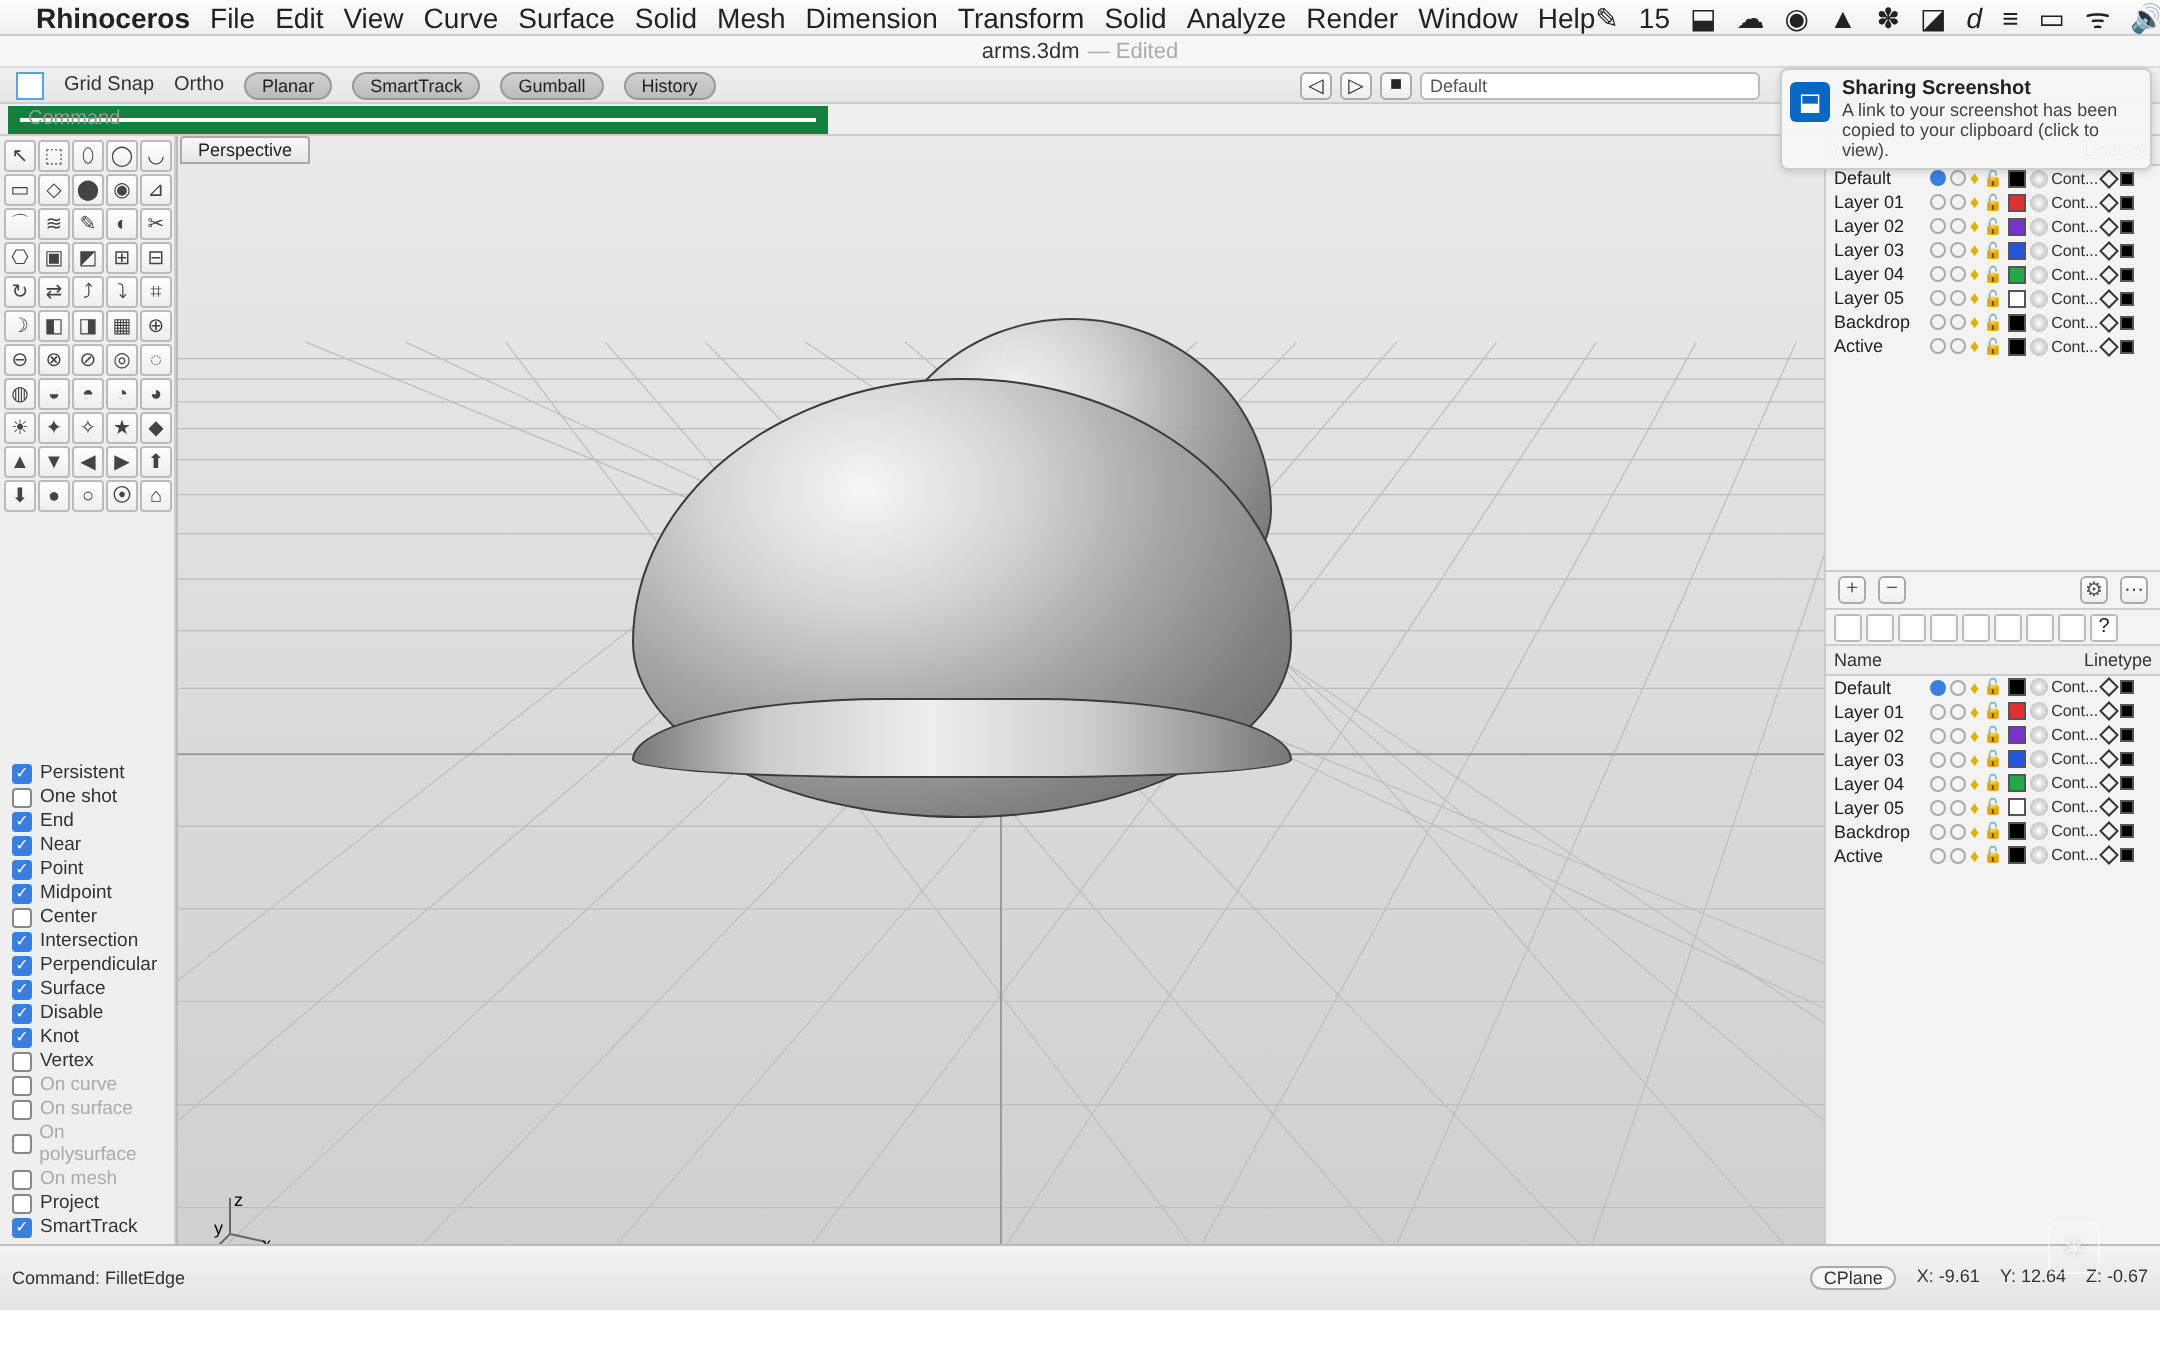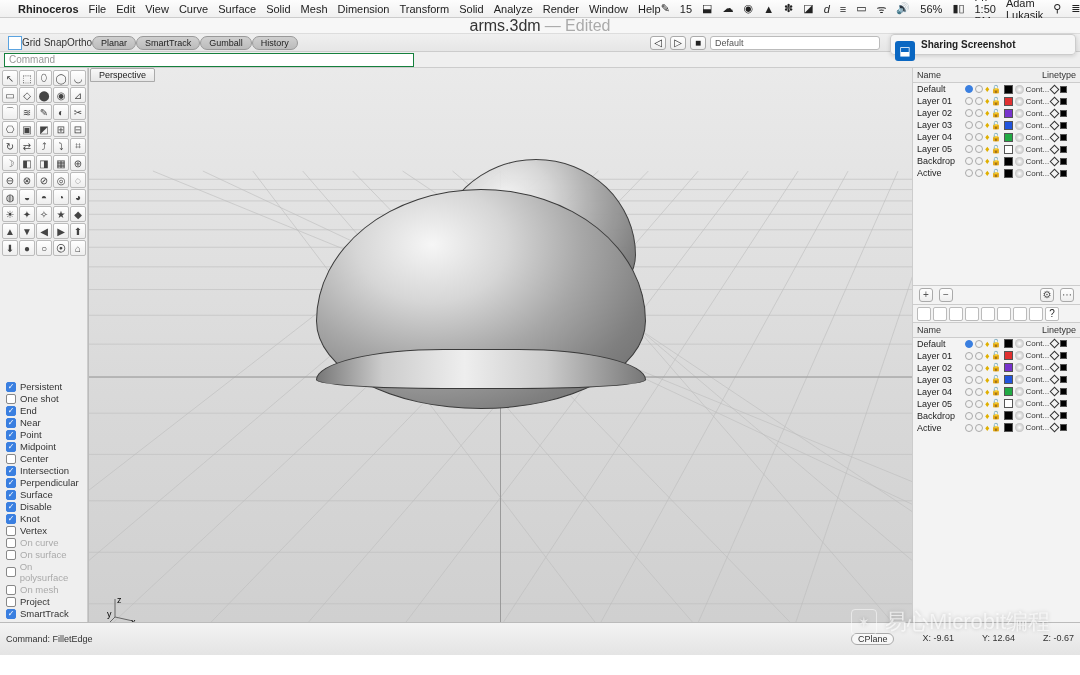--- a/index.html
+++ b/index.html
@@ -1,37 +1,37 @@
 <!DOCTYPE html>
 <html><head>
 <meta charset="utf-8">
 <style>
 * { margin:0; padding:0; box-sizing:border-box; font-family: -apple-system, "Lucida Grande", Arial, sans-serif; }
 body { width:1080px; height:675px; overflow:hidden; background:#e8e8e8; font-size:10px; color:#222; position:relative; }
 
 .menubar { height:18px; background:linear-gradient(#fdfdfd,#f0f0f0); display:flex; align-items:center; padding:0 8px; border-bottom:1px solid #ccc; justify-content:space-between; }
 .menubar .left, .menubar .right { display:flex; align-items:center; gap:10px; }
-.menubar .left span, .menubar .right span { font-size:11px; color:#222; }
+.menubar .left span, .menubar .right span { font-size:14px; color:#222; }
 .menubar .app { font-weight:bold; }
 .apple { font-size:13px; }
 
-.titlebar { height:16px; display:flex; align-items:center; justify-content:center; font-size:16px; color:#555; background:#f7f7f7; border-bottom:1px solid #ddd; position:relative; }
+.titlebar { height:16px; display:flex; align-items:center; justify-content:center; font-size:11px; color:#555; background:#f7f7f7; border-bottom:1px solid #ddd; position:relative; }
 .titlebar .doc { color:#333; }
 .titlebar .edited { color:#aaa; margin-left:4px; }
 
-.toolbar1 { height:18px; background:linear-gradient(#f0f0f0,#e6e6e6); display:flex; align-items:center; padding:0 8px; border-bottom:1px solid #ccc; position:relative; }
+.toolbar1 { height:18px; background:linear-gradient(#f0f0f0,#e6e6e6); display:flex; align-items:center; padding:0 8px; gap:10px; border-bottom:1px solid #ccc; position:relative; }
 .toolbar1 .sq { width:14px; height:14px; border:1px solid #5aa3e0; background:#fff; }
 .toolbar1 .lbl { font-size:10px; color:#333; }
 .toolbar1 .pill { background:linear-gradient(#d0d0d0,#bbb); border:1px solid #999; border-radius:7px; padding:1px 8px; font-size:9px; color:#222; }
 .toolbar1 .rightcluster { position:absolute; right:200px; display:flex; gap:4px; align-items:center; }
 .toolbar1 .rightcluster .btn { width:16px; height:14px; border:1px solid #aaa; border-radius:3px; background:linear-gradient(#fff,#eee); display:flex; align-items:center; justify-content:center; }
 .toolbar1 .def { width:170px; height:14px; border:1px solid #bbb; border-radius:3px; background:#fff; font-size:9px; padding:0 4px; display:flex; align-items:center; color:#555; }
 
 .cmdrow { height:16px; background:#efefef; border-bottom:1px solid #ccc; display:flex; align-items:center; }
-.cmdfield { width:410px; height:14px; margin-left:4px; border:1px solid #15803d; background:#fff; font-size:10px; color:#999; padding:0 4px; display:flex; align-items:center; }
+.cmdfield { width:410px; height:14px; margin-left:4px; border:6px solid #15803d; background:#fff; font-size:10px; color:#999; padding:0 4px; display:flex; align-items:center; }
 
 .viewtabs { height:16px; display:flex; align-items:center; background:#efefef; border-bottom:1px solid #ccc; padding-left:90px; gap:2px; }
 .viewtabs .vicon { width:14px; height:12px; border:1px solid #aaa; background:#fff; }
 .viewtabs .vtab { padding:1px 10px; font-size:10px; color:#333; border:1px solid transparent; }
 .viewtabs .vtab.active { color:#1a63c8; border:1px solid #1a63c8; background:#eaf2fc; border-radius:2px; }
 
 .smalltab { position:absolute; left:90px; top:68px; background:linear-gradient(#f8f8f8,#e6e6e6); border:1px solid #aaa; border-radius:2px 2px 0 0; padding:1px 8px; font-size:9px; z-index:30; }
 
 .main { position:absolute; left:0; top:68px; right:0; bottom:30px; display:flex; }
 
@@ -68,21 +68,21 @@
 .lt { font-size:8px; color:#333; }
 .diam { width:7px; height:7px; transform:rotate(45deg); border:1px solid #333; }
 .layerrow .sw.black{background:#000;} .sw.red{background:#e03030;} .sw.purple{background:#7733cc;} .sw.blue{background:#2255dd;} .sw.green{background:#22aa44;} .sw.white{background:#fff;}
 .panelgap { flex:1; background:#f3f3f3; }
 .panelbtns { height:20px; border-top:1px solid #ccc; border-bottom:1px solid #ccc; display:flex; align-items:center; gap:6px; padding:0 6px; }
 .panelbtns .pb { width:14px; height:14px; border:1px solid #aaa; border-radius:3px; background:linear-gradient(#fff,#eee); display:flex; align-items:center; justify-content:center; font-size:10px; color:#555; }
 .paneltabs { height:18px; display:flex; gap:2px; padding:2px 4px; border-bottom:1px solid #ccc; }
 .paneltabs .pt { width:14px; height:14px; border:1px solid #bbb; background:#fff; border-radius:2px; }
 
 .statusbar { position:absolute; left:0; right:0; bottom:20px; height:14px; background:linear-gradient(#f3f3f3,#e4e4e4); border-top:1px solid #bbb; display:flex; align-items:center; font-size:9px; color:#333; padding:16px 6px; justify-content:space-between; }
-.statusbar .coords { display:flex; gap:28px; }
+.statusbar .coords { display:flex; gap:10px; }
 .statusbar .coords .cp { border:1px solid #aaa; border-radius:6px; padding:0 6px; background:#f7f7f7; }
 
 .watermark { position:absolute; right:30px; bottom:38px; color:rgba(255,255,255,.65); font-size:22px; font-weight:300; display:flex; align-items:center; gap:8px; z-index:50; text-shadow:0 0 4px rgba(0,0,0,.2); }
 .watermark .wicon { width:26px; height:26px; border:1px solid rgba(255,255,255,.5); border-radius:4px; display:flex; align-items:center; justify-content:center; font-size:14px; }
 
 .notif { position:absolute; right:4px; top:34px; width:186px; background:rgba(246,246,246,.97); border:1px solid #ccc; border-radius:4px; padding:4px 6px 4px 30px; font-size:9px; color:#444; box-shadow:0 1px 4px rgba(0,0,0,.15); z-index:60; }
 .notif .ntitle { font-weight:bold; font-size:10px; color:#222; }
 .notif .nicon { position:absolute; left:4px; top:6px; width:20px; height:20px; background:#0a67c2; border-radius:3px; color:#fff; display:flex; align-items:center; justify-content:center; font-size:12px; }
 
 .footer { position:absolute; left:0; right:0; bottom:0; height:20px; background:#fff; }
@@ -151,20 +151,21 @@
     <div class="btn">■</div>
     <div class="def">
         <span>Default</span>
       </div>
   </div>
 </div>
 
 <div class="notif">
   <div class="nicon">⬓</div>
   <div class="ntitle">Sharing Screenshot</div>
+  <div>A link to your screenshot has been copied to your clipboard (click to view).</div>
 </div>
 
 <div class="cmdrow">
   <div class="cmdfield">
       <span>Command</span>
     </div>
 </div>
 
 <div class="viewtabs">
   <div class="vicon"></div>
@@ -618,14 +619,13 @@
     <span>X: -9.61</span>
     <span>Y: 12.64</span>
     <span>Z: -0.67</span>
   </div>
 </div>
 
 <div class="footer"></div>
 
 <div class="watermark">
   <div class="wicon">✶</div>
-  <span>易心Microbit编程</span>
 </div>
 
 </body></html>

